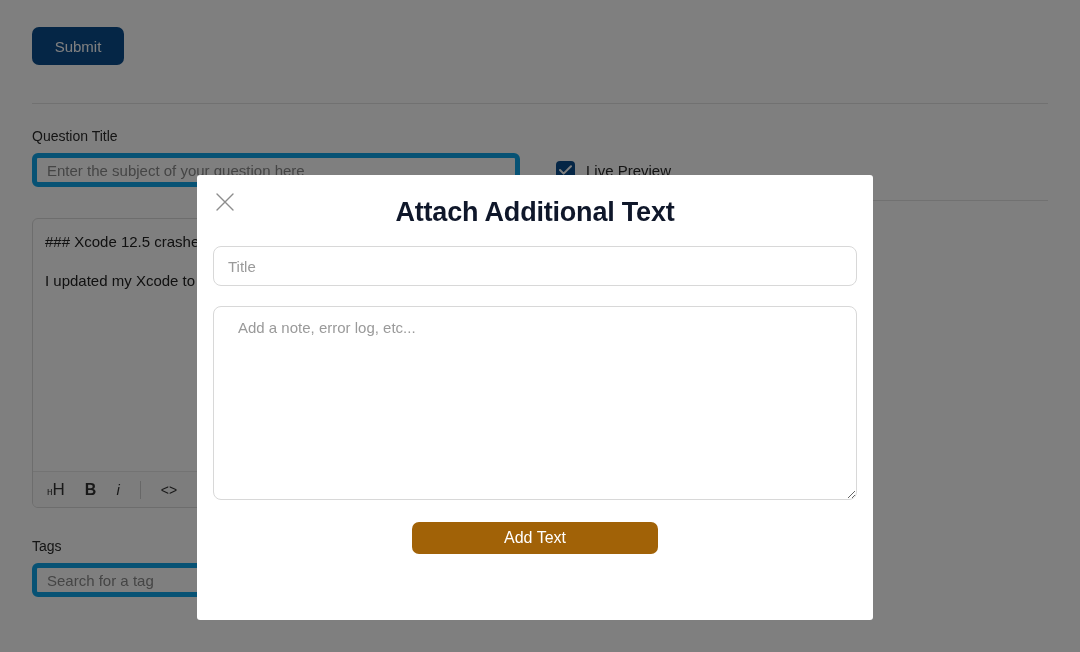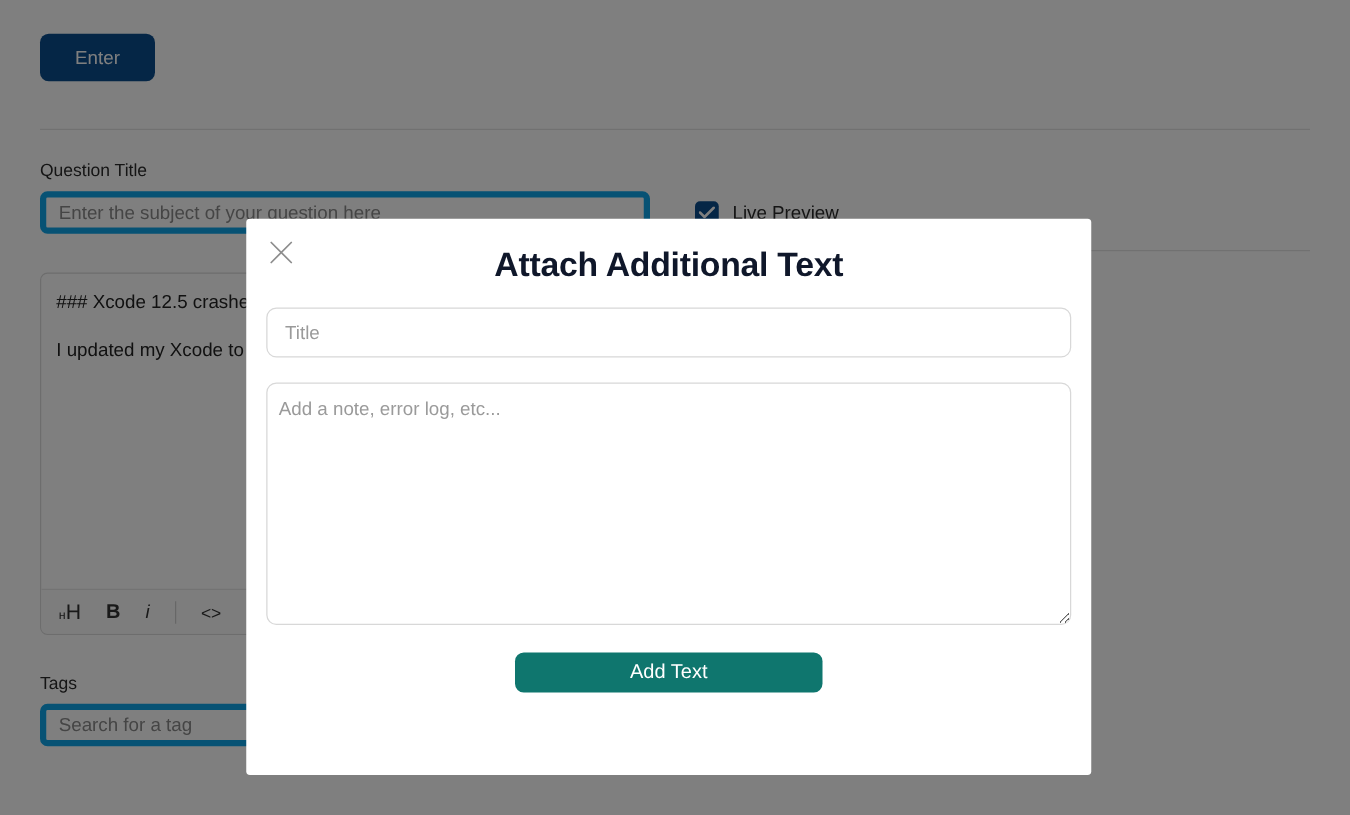--- a/index.html
+++ b/index.html
@@ -103,49 +103,49 @@
   .modal-body { padding:18px 16px 0 16px; }
   .modal-input {
     width:100%; height:40px; border:1px solid #d8d8d8; border-radius:8px;
     padding:0 14px; font-size:15px; color:#737373; background:#ffffff;
     font-family:"Liberation Sans", sans-serif; outline:none;
   }
   .modal-input::placeholder { color:#9a9a9a; }
   .modal-textarea {
     margin-top:20px; width:100%; height:194px;
     border:1px solid #d8d8d8; border-radius:8px;
-    padding:12px 9px; font-size:15px; color:#202020; background:#ffffff;
+    padding:12px 24px; font-size:15px; color:#202020; background:#ffffff;
     font-family:"Liberation Sans", sans-serif; outline:none; resize:vertical;
     display:block;
   }
   .modal-textarea::placeholder { color:#9a9a9a; }
 
   .modal-actions {
     margin-top:22px; display:flex; flex-direction:column; align-items:center; gap:9px;
   }
   .btn-primary {
     width:246px; height:32px; border:none; border-radius:7px;
-    background:#0f766e; color:#ffffff; font-size:16px; cursor:pointer;
+    background:#a16207; color:#ffffff; font-size:16px; cursor:pointer;
     font-family:"Liberation Sans", sans-serif;
   }
   .btn-secondary {
     width:246px; height:32px; border:none; border-radius:7px;
     background:#e7e7ea; color:#111111; font-size:16px; cursor:pointer;
     font-family:"Liberation Sans", sans-serif;
   }
 </style>
 </head>
 <body>
 
 <div id="root">
 
   <div class="page">
 
     <div class="page-header">
-      <button class="submit-btn">Enter</button>
+      <button class="submit-btn">Submit</button>
     </div>
 
     <div class="header-divider"></div>
 
     <div class="left-col">
       <span class="field-label">Question Title</span>
       <input class="text-input" type="text" placeholder="Enter the subject of your question here" style="">
     </div>
 
     <div class="editor-wrap">

